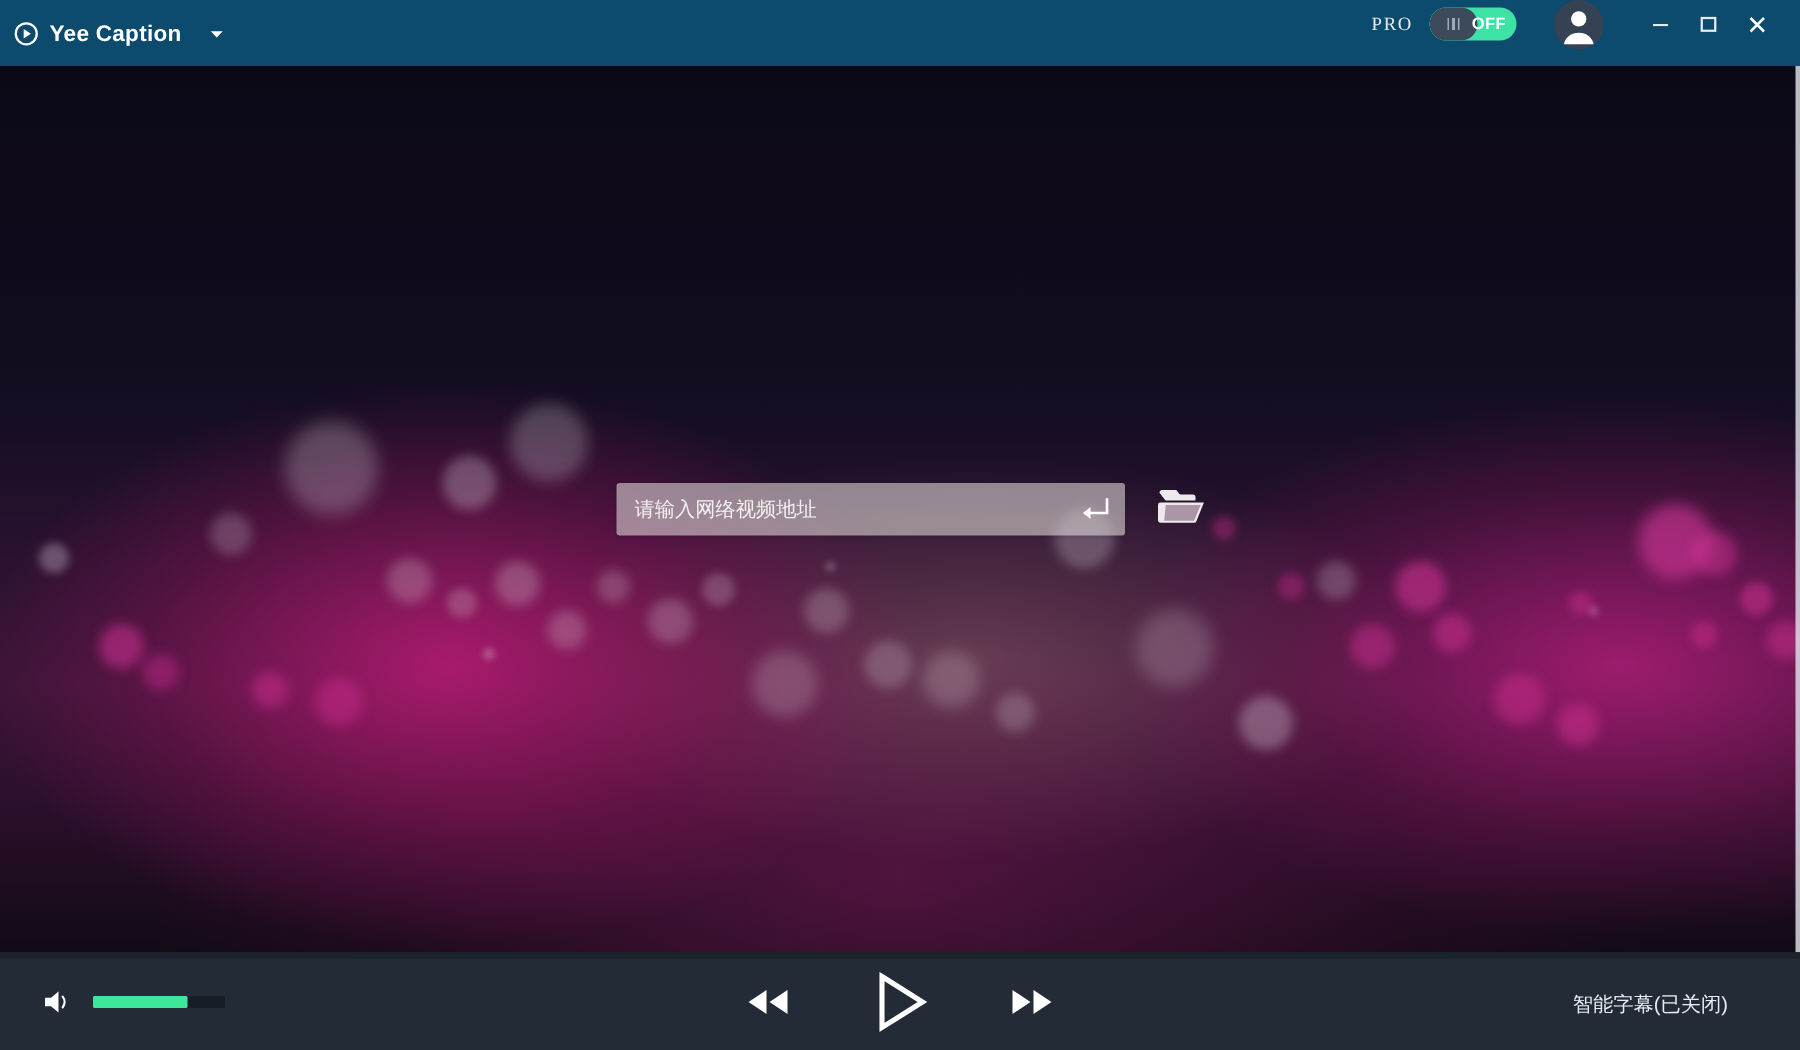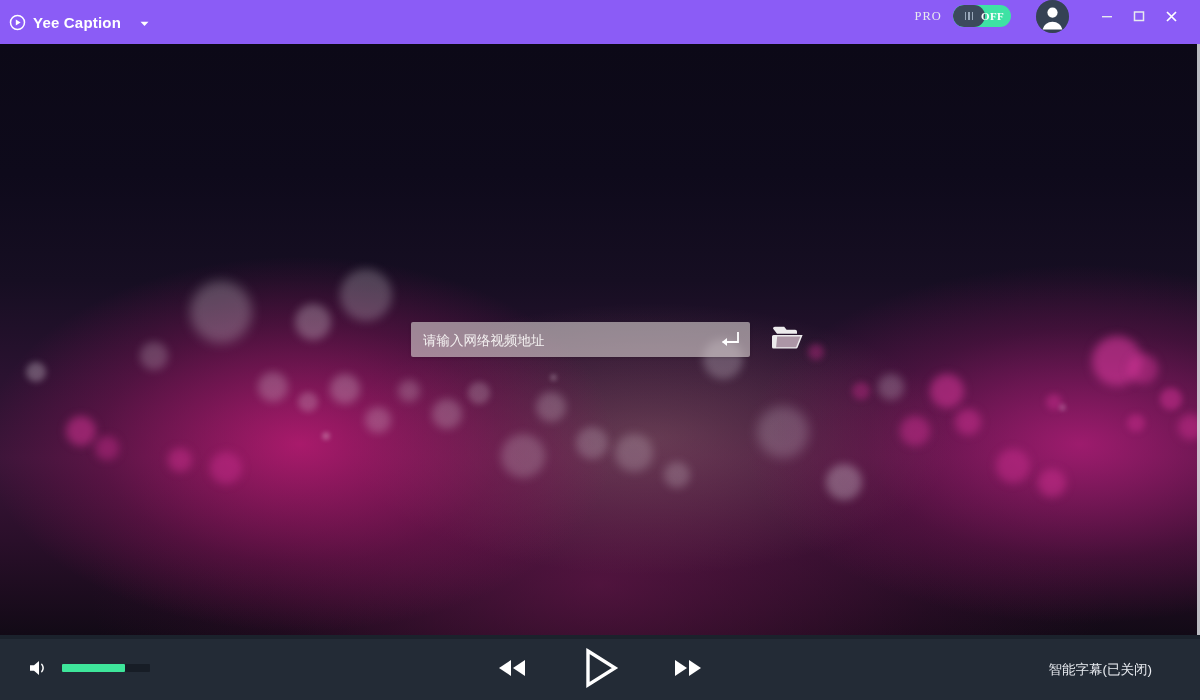--- a/index.html
+++ b/index.html
@@ -22,21 +22,21 @@
     background: #1d2430;
     overflow: hidden;
   }
 
   
   .titlebar {
     position: absolute;
     left: 0; top: 0;
     width: 1200px;
     height: 44px;
-    background: #8b5cf6;
+    background: #0c4a6e;
     display: flex;
     z-index: 30;
   }
   .brand {
     display: flex;
     align-items: center;
     margin-left: 9px;
     height: 44px;
   }
   .brand-logo {
@@ -73,21 +73,20 @@
   }
   .pro-toggle {
     position: relative;
     width: 58px; height: 22px;
     border-radius: 11px;
     background: #3ee2a4;
     overflow: hidden;
     display: flex;
     align-items: center;
     justify-content: flex-end;
-    font-family: Liberation Serif, serif;
   }
   .pro-knob {
     position: absolute;
     left: 0; top: 0;
     width: 32px; height: 22px;
     border-radius: 11px;
     background: #3c4a5c;
     display: flex;
     align-items: center;
     justify-content: center;

